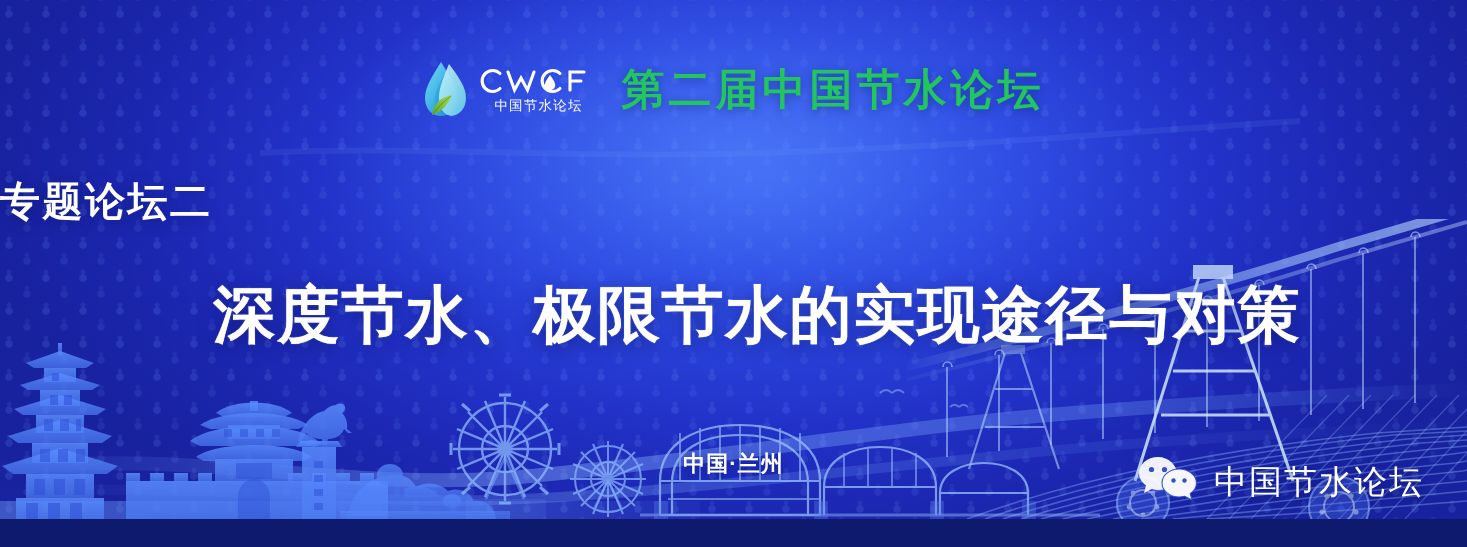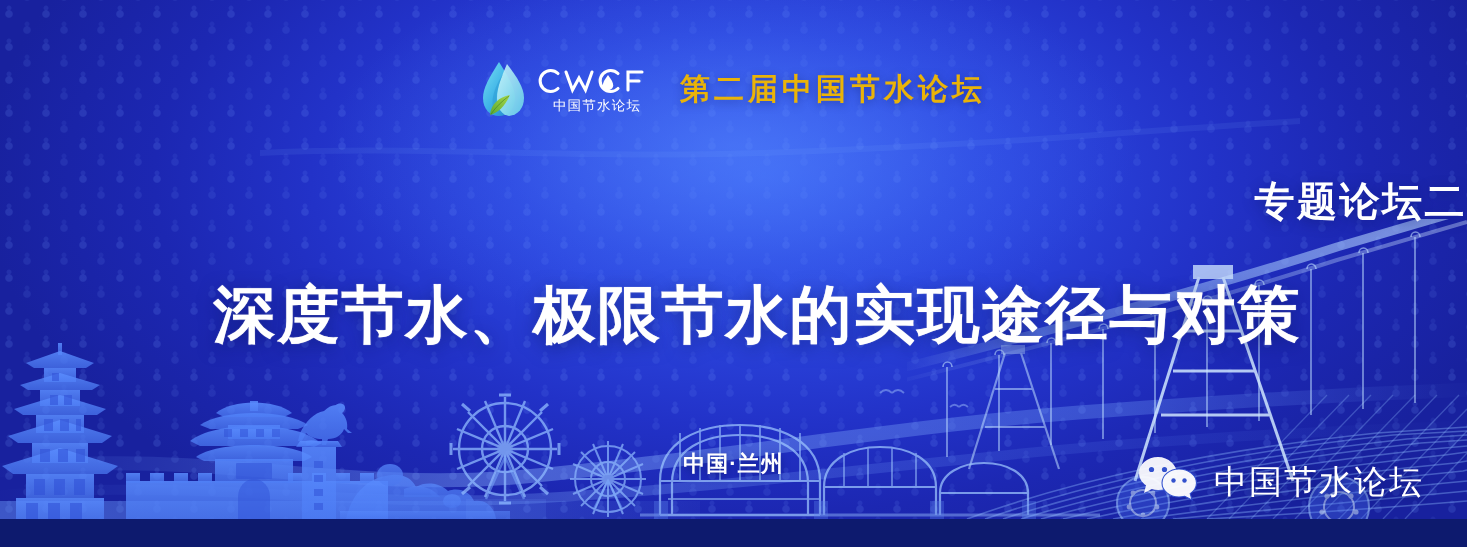--- a/index.html
+++ b/index.html
@@ -58,30 +58,30 @@
     display:flex;align-items:center;
     height:30px;
   }
   .logo-cwcf svg{display:block;}
   .logo-sub{
     font-size:13.5px;color:#ffffff;letter-spacing:1.2px;
     line-height:1;font-weight:400;white-space:nowrap;
     text-align:center;
   }
   .brand-title{
-    font-size:30px;color:#eab308;font-weight:700;
+    font-size:43px;color:#22c55e;font-weight:700;
     letter-spacing:4px;white-space:nowrap;
     line-height:1;
     text-shadow:0 2px 10px rgba(8,20,90,.40);
   }
 
   
   .forum-label{
     position:absolute;left:0;right:0;top:181px;
-    text-align:right;
+    text-align:left;
     font-size:40px;font-weight:800;color:#ffffff;
     letter-spacing:2.5px;line-height:1;
     text-shadow:0 3px 14px rgba(8,20,90,.45);
   }
 
   
   .headline{
     position:absolute;left:0;right:0;top:284px;
     text-align:center;
     font-size:62px;font-weight:900;color:#ffffff;

